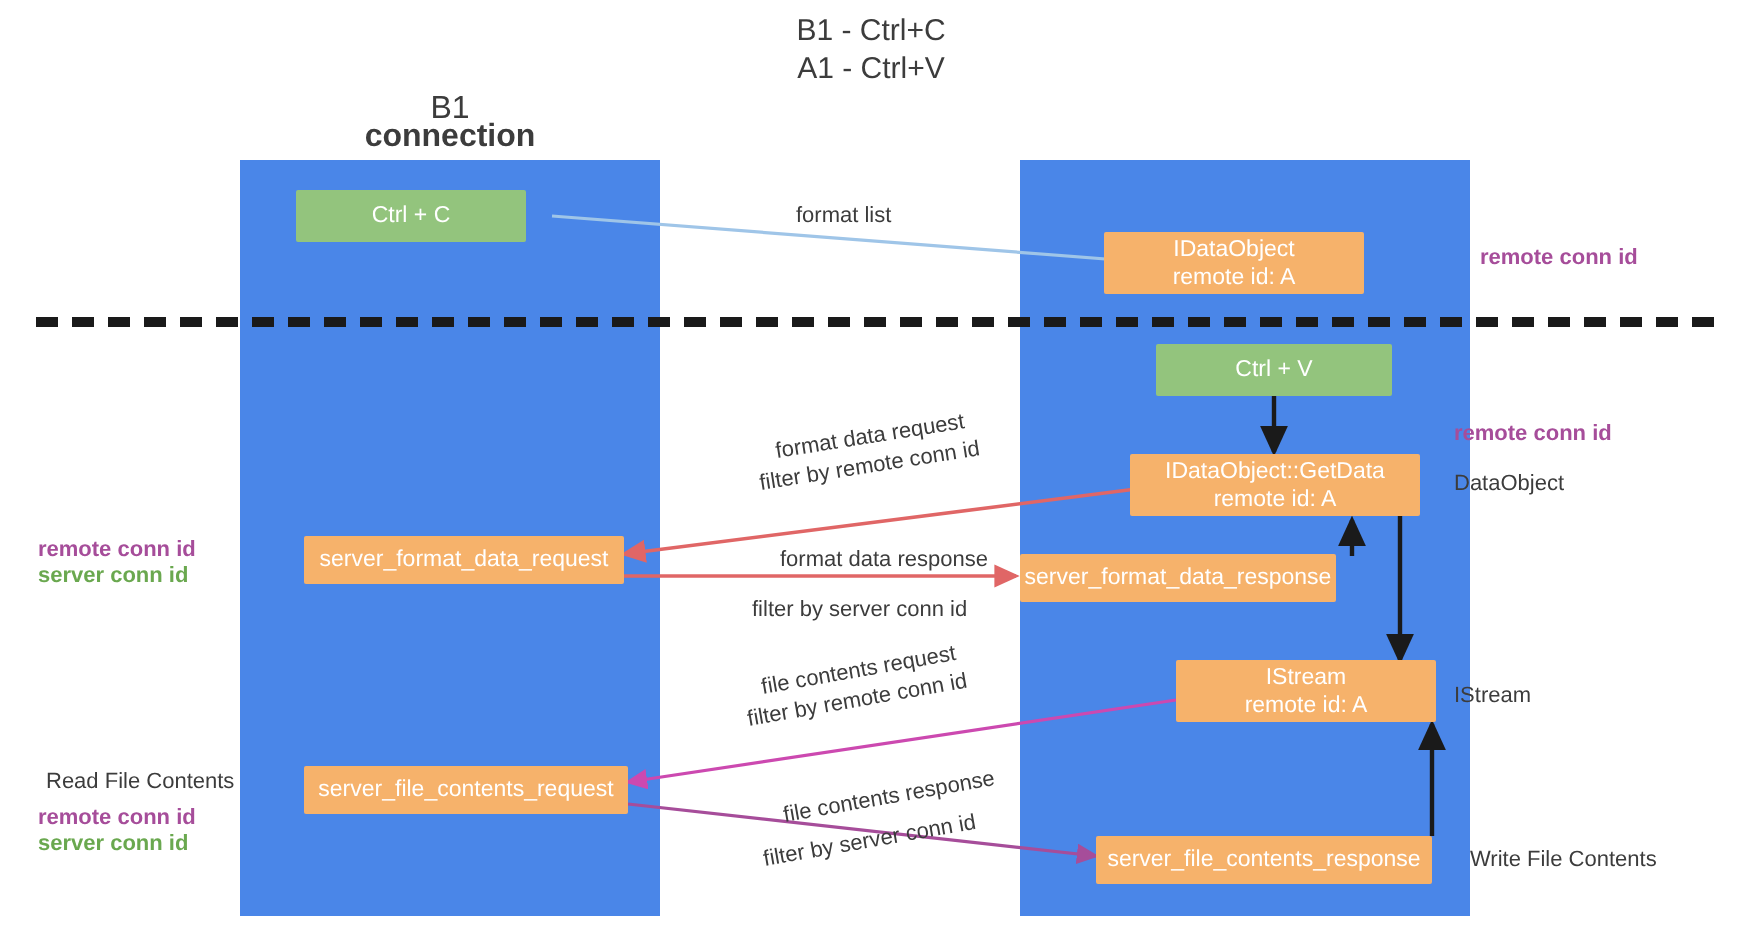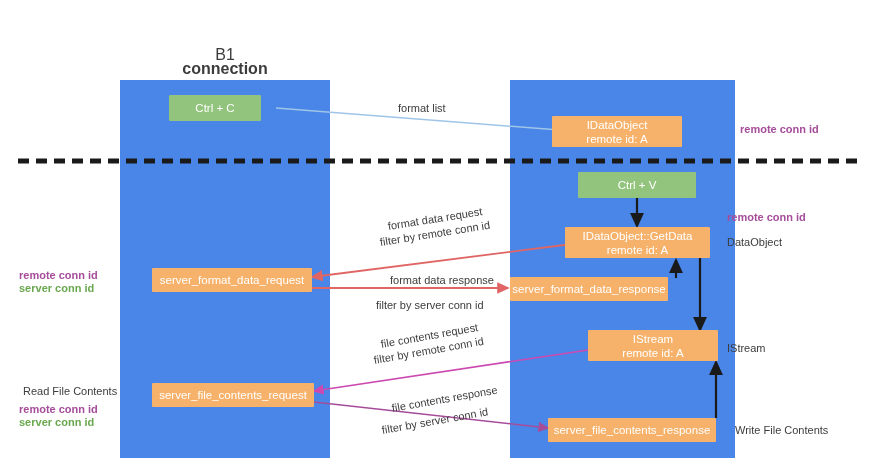--- a/index.html
+++ b/index.html
@@ -63,20 +63,22 @@
     position:absolute;left:0;top:0;width:871px;height:467px;
     pointer-events:none;
   }
 </style>
 </head>
 <body>
 
 <div id="stage">
 
   <div class="title">
+    <div>B1 - Ctrl+C</div>
+    <div>A1 - Ctrl+V</div>
   </div>
 
   <div class="colhead" style="left:120px;top:48px;width:210px;">
     <span>B1</span>
     <span class="l2">connection</span>
   </div>
 
   <div class="lane" style="left:120px;top:80px;width:210px;height:378px;"></div>
   <div class="lane" style="left:510px;top:80px;width:225px;height:378px;"></div>
 
@@ -113,21 +115,21 @@
 
     <line x1="676" y1="278" x2="676" y2="260" stroke="#1a1a1a" stroke-width="2.2" marker-end="url(#ah-black)"></line>
 
     <line x1="588" y1="350" x2="314" y2="391" stroke="#cc49b0" stroke-width="1.6" marker-end="url(#ah-magenta)"></line>
 
     <line x1="314" y1="402" x2="548" y2="428" stroke="#a64d9a" stroke-width="1.6" marker-end="url(#ah-purple)"></line>
 
     <line x1="716" y1="418" x2="716" y2="362" stroke="#1a1a1a" stroke-width="2.2" marker-end="url(#ah-black)"></line>
   </svg>
 
-  <div class="node green" style="left:169px;top:95px;width:92px;height:26px;">
+  <div class="node green" style="left:148px;top:95px;width:115px;height:26px;">
     <span class="ln">Ctrl + C</span>
   </div>
 
   <div class="node orange" style="left:552px;top:116px;width:130px;height:31px;">
     <span class="ln">IDataObject</span>
     <span class="ln">remote id: A</span>
   </div>
 
   <div class="node green" style="left:578px;top:172px;width:118px;height:26px;">
     <span class="ln">Ctrl + V</span>

